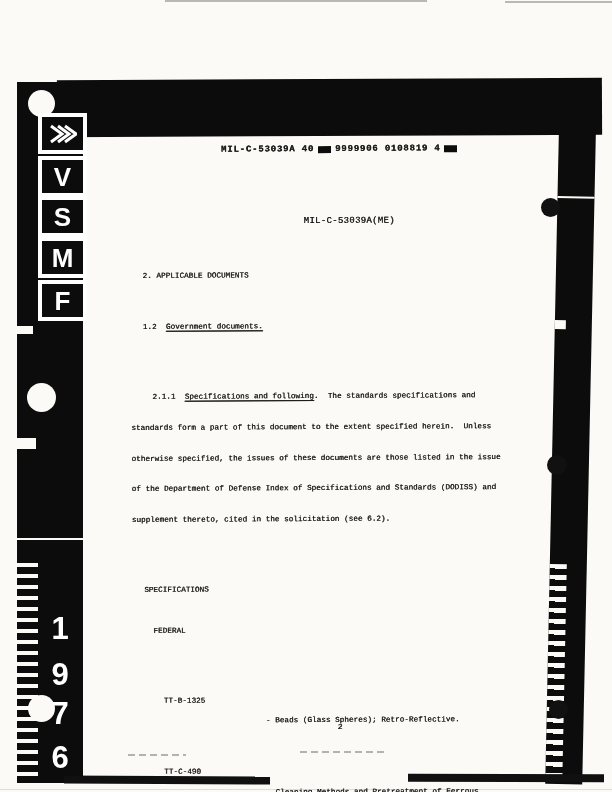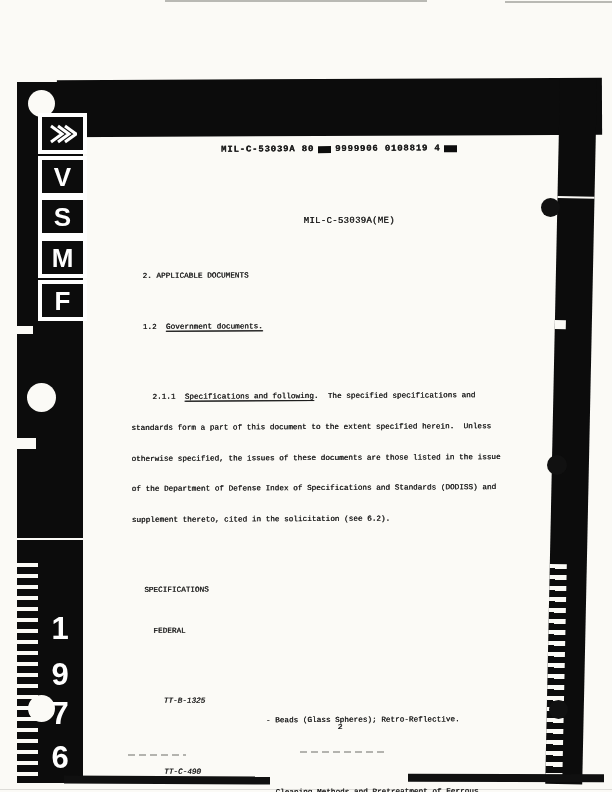--- a/index.html
+++ b/index.html
@@ -57,21 +57,21 @@
   }
   .docid{text-align:center;padding-left:34px;font-size:9px;letter-spacing:0.3px;}
   .h-section{margin-top:14px;padding-left:12px;}
   .h-sub{margin-top:10px;padding-left:12px;}
   .para{margin-top:9px;}
   .para .first{padding-left:12px;}
   .h-spec{margin-top:9px;padding-left:12px;}
   .h-group{margin-top:10px;padding-left:21px;}
   .rows{margin-top:9px;}
   .spec-row{display:flex;padding-left:31px;}
-  .spec-id{width:102px;flex:none;font-style:italic;}
+  .spec-id{width:102px;flex:none;}
   .spec-desc{flex:none;}
   .line{display:block;white-space:pre;}
   .u{text-decoration:underline;text-underline-offset:1.5px;}
   .pagenum{position:absolute;left:330px;top:722px;font-size:8px;width:20px;text-align:center;}
   .logo-svg{display:block;}
 </style>
 </head>
 <body>
 
 <div class="page">
@@ -127,36 +127,36 @@
   <div class="dot" style="left:541px;top:198px;width:19px;height:19px;"></div>
   <div class="dot" style="left:547px;top:455px;width:20px;height:20px;"></div>
   <div class="dot" style="left:549px;top:700px;width:19px;height:19px;"></div>
 
   <div class="bbar" style="left:64px;top:776px;width:206px;height:8px;transform:rotate(0.3deg);"></div>
   <div class="bbar" style="left:408px;top:774px;width:196px;height:8px;transform:rotate(0.2deg);"></div>
   <div class="smudge" style="left:128px;top:754px;width:58px;"></div>
   <div class="smudge" style="left:300px;top:751px;width:86px;"></div>
 
   <div class="barcode scantxt">
-    <span>MIL-C-53039A 80</span>
+    <span>MIL-C-53039A 40</span>
     <span class="bblock"></span>
     <span>9999906 0108819 4</span>
     <span class="bblock"></span>
   </div>
 
   <div class="textcol scantxt">
 
     <div class="docid">MIL-C-53039A(ME)</div>
 
     <div class="h-section">2. APPLICABLE DOCUMENTS</div>
 
     <div class="h-sub"><span>1.2  </span><span class="u">Government documents.</span></div>
 
     <div class="para">
-      <div class="first"><span>  2.1.1  </span><span class="u">Specifications and following</span><span>.  The specified specifications and</span></div>
+      <div class="first"><span>  2.1.1  </span><span class="u">Specifications and following</span><span>.  The standards specifications and</span></div>
       <div class="line">standards form a part of this document to the extent specified herein.  Unless</div>
       <div class="line">otherwise specified, the issues of these documents are those listed in the issue</div>
       <div class="line">of the Department of Defense Index of Specifications and Standards (DODISS) and</div>
       <div class="line">supplement thereto, cited in the solicitation (see 6.2).</div>
     </div>
 
     <div class="h-spec">SPECIFICATIONS</div>
     <div class="h-group">FEDERAL</div>
 
     <div class="rows">

